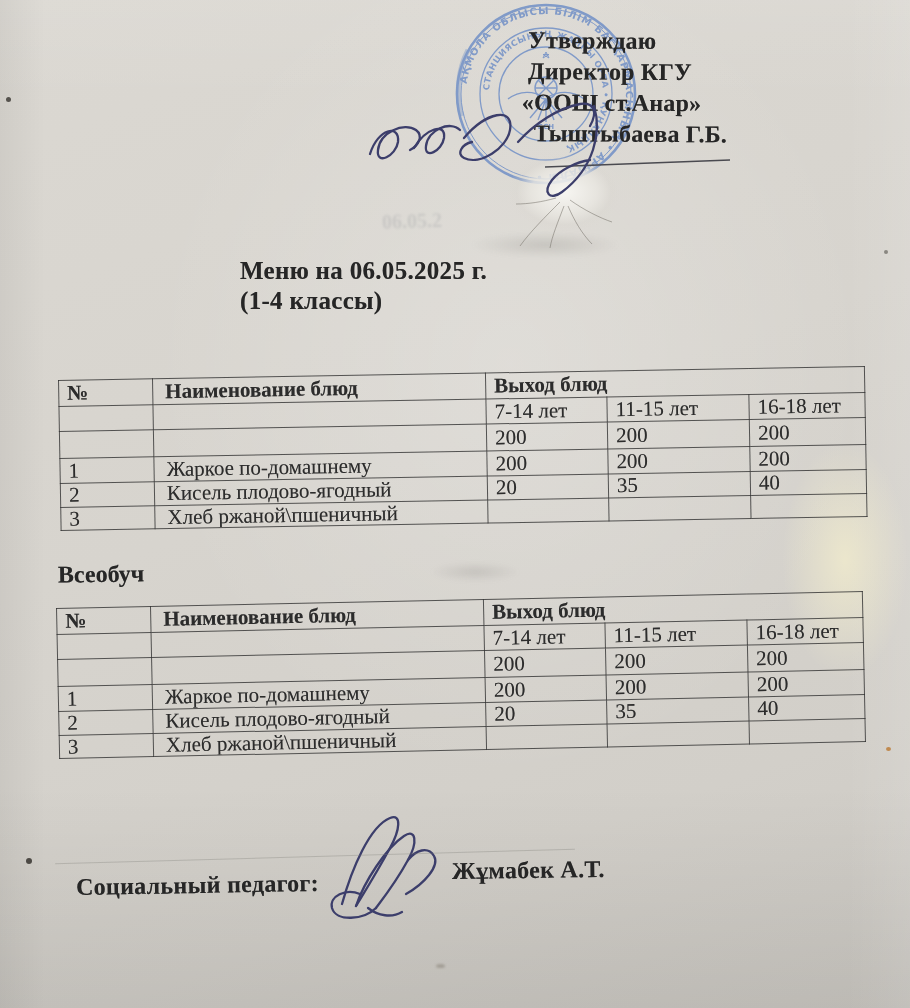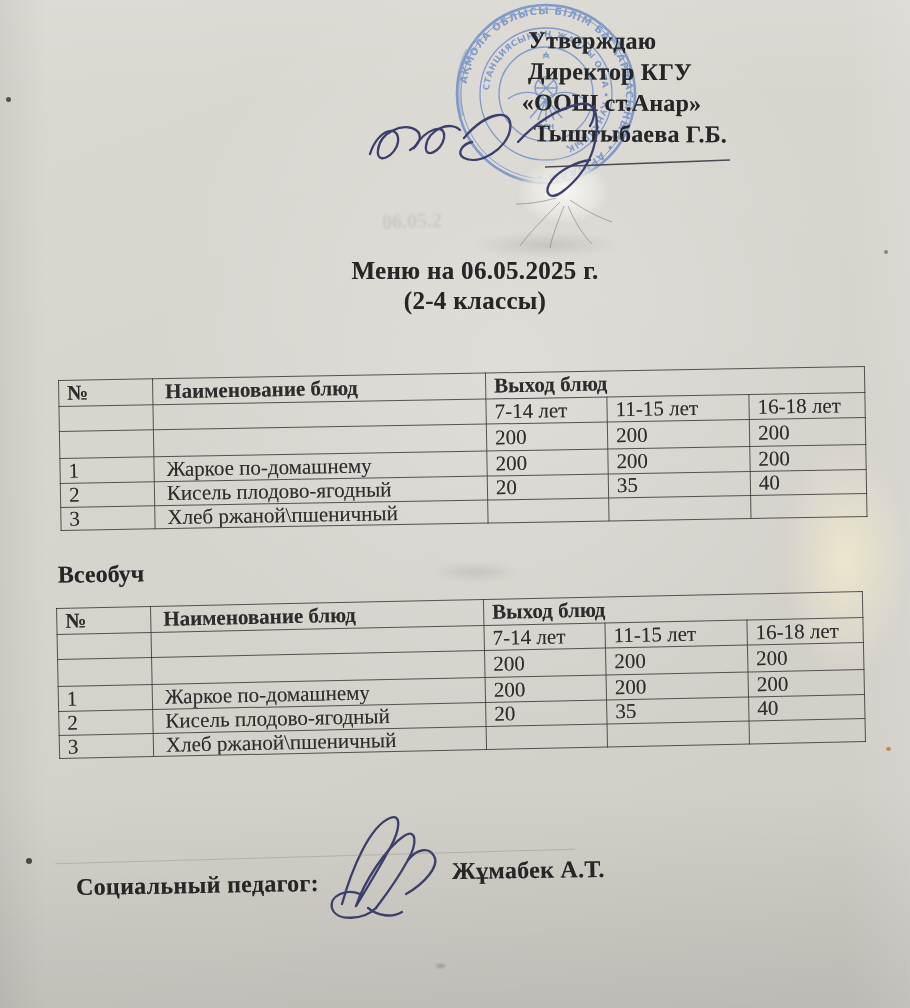--- a/index.html
+++ b/index.html
@@ -17,21 +17,21 @@
   .ink{color:#262626; text-shadow:0 0 0.5px rgba(40,40,40,0.45);}
 
   
   .approval{
     left:528px; top:26px; width:260px;
     font-size:24px; font-weight:bold; line-height:31px; letter-spacing:0.2px;
     transform:rotate(0.4deg);
   }
   
   .title{
-    left:240px; top:256px; width:470px; text-align:center;
+    left:240px; top:256px; width:470px; text-align:left;
     font-size:25px; font-weight:bold; line-height:30px; letter-spacing:0.3px;
   }
   
   .ghost{
     left:382px; top:210px; font-size:20px; font-weight:bold;
     color:#5c636f; opacity:0.15; filter:blur(0.8px); transform:rotate(-2deg);
   }
   .smudge1{left:470px; top:232px; width:150px; height:26px; border-radius:50%;
     background:radial-gradient(rgba(120,118,112,0.22), rgba(120,118,112,0) 70%); filter:blur(2px);}
   .smudge2{left:430px; top:562px; width:90px; height:20px; border-radius:50%;
@@ -141,21 +141,21 @@
       <path d="M 12,60 c 8,-26 30,-30 28,-12 c -2,14 -22,24 -20,8 c 2,-18 26,-28 38,-20 c 8,6 2,16 -6,20"></path>
       <path d="M 56,54 c 12,-20 32,-26 30,-10 c -2,13 -20,22 -18,8 c 2,-16 24,-26 34,-16"></path>
       <path d="M 106,44 c 22,-26 50,-32 46,-8 c -3,18 -30,36 -46,28 c -8,-4 -2,-14 8,-16"></path>
       <path d="M 160,48 c 16,-18 40,-34 62,-38 c 14,-2 18,8 10,22"></path>
       <path d="M 236,12 c 8,26 0,62 -32,86 c -12,9 -20,1 -10,-12 c 8,-10 24,-18 38,-20"></path>
     </g>
   </svg>
 
   <div class="abs title ink">
     <div>Меню на 06.05.2025 г.</div>
-    <div>(2-4 классы)</div>
+    <div>(1-4 классы)</div>
   </div>
 
   <table class="abs menu-table t1">
     <colgroup>
         <col class="c1">
         <col class="c2">
         <col class="c3">
         <col class="c4">
         <col class="c5">
       </colgroup>

